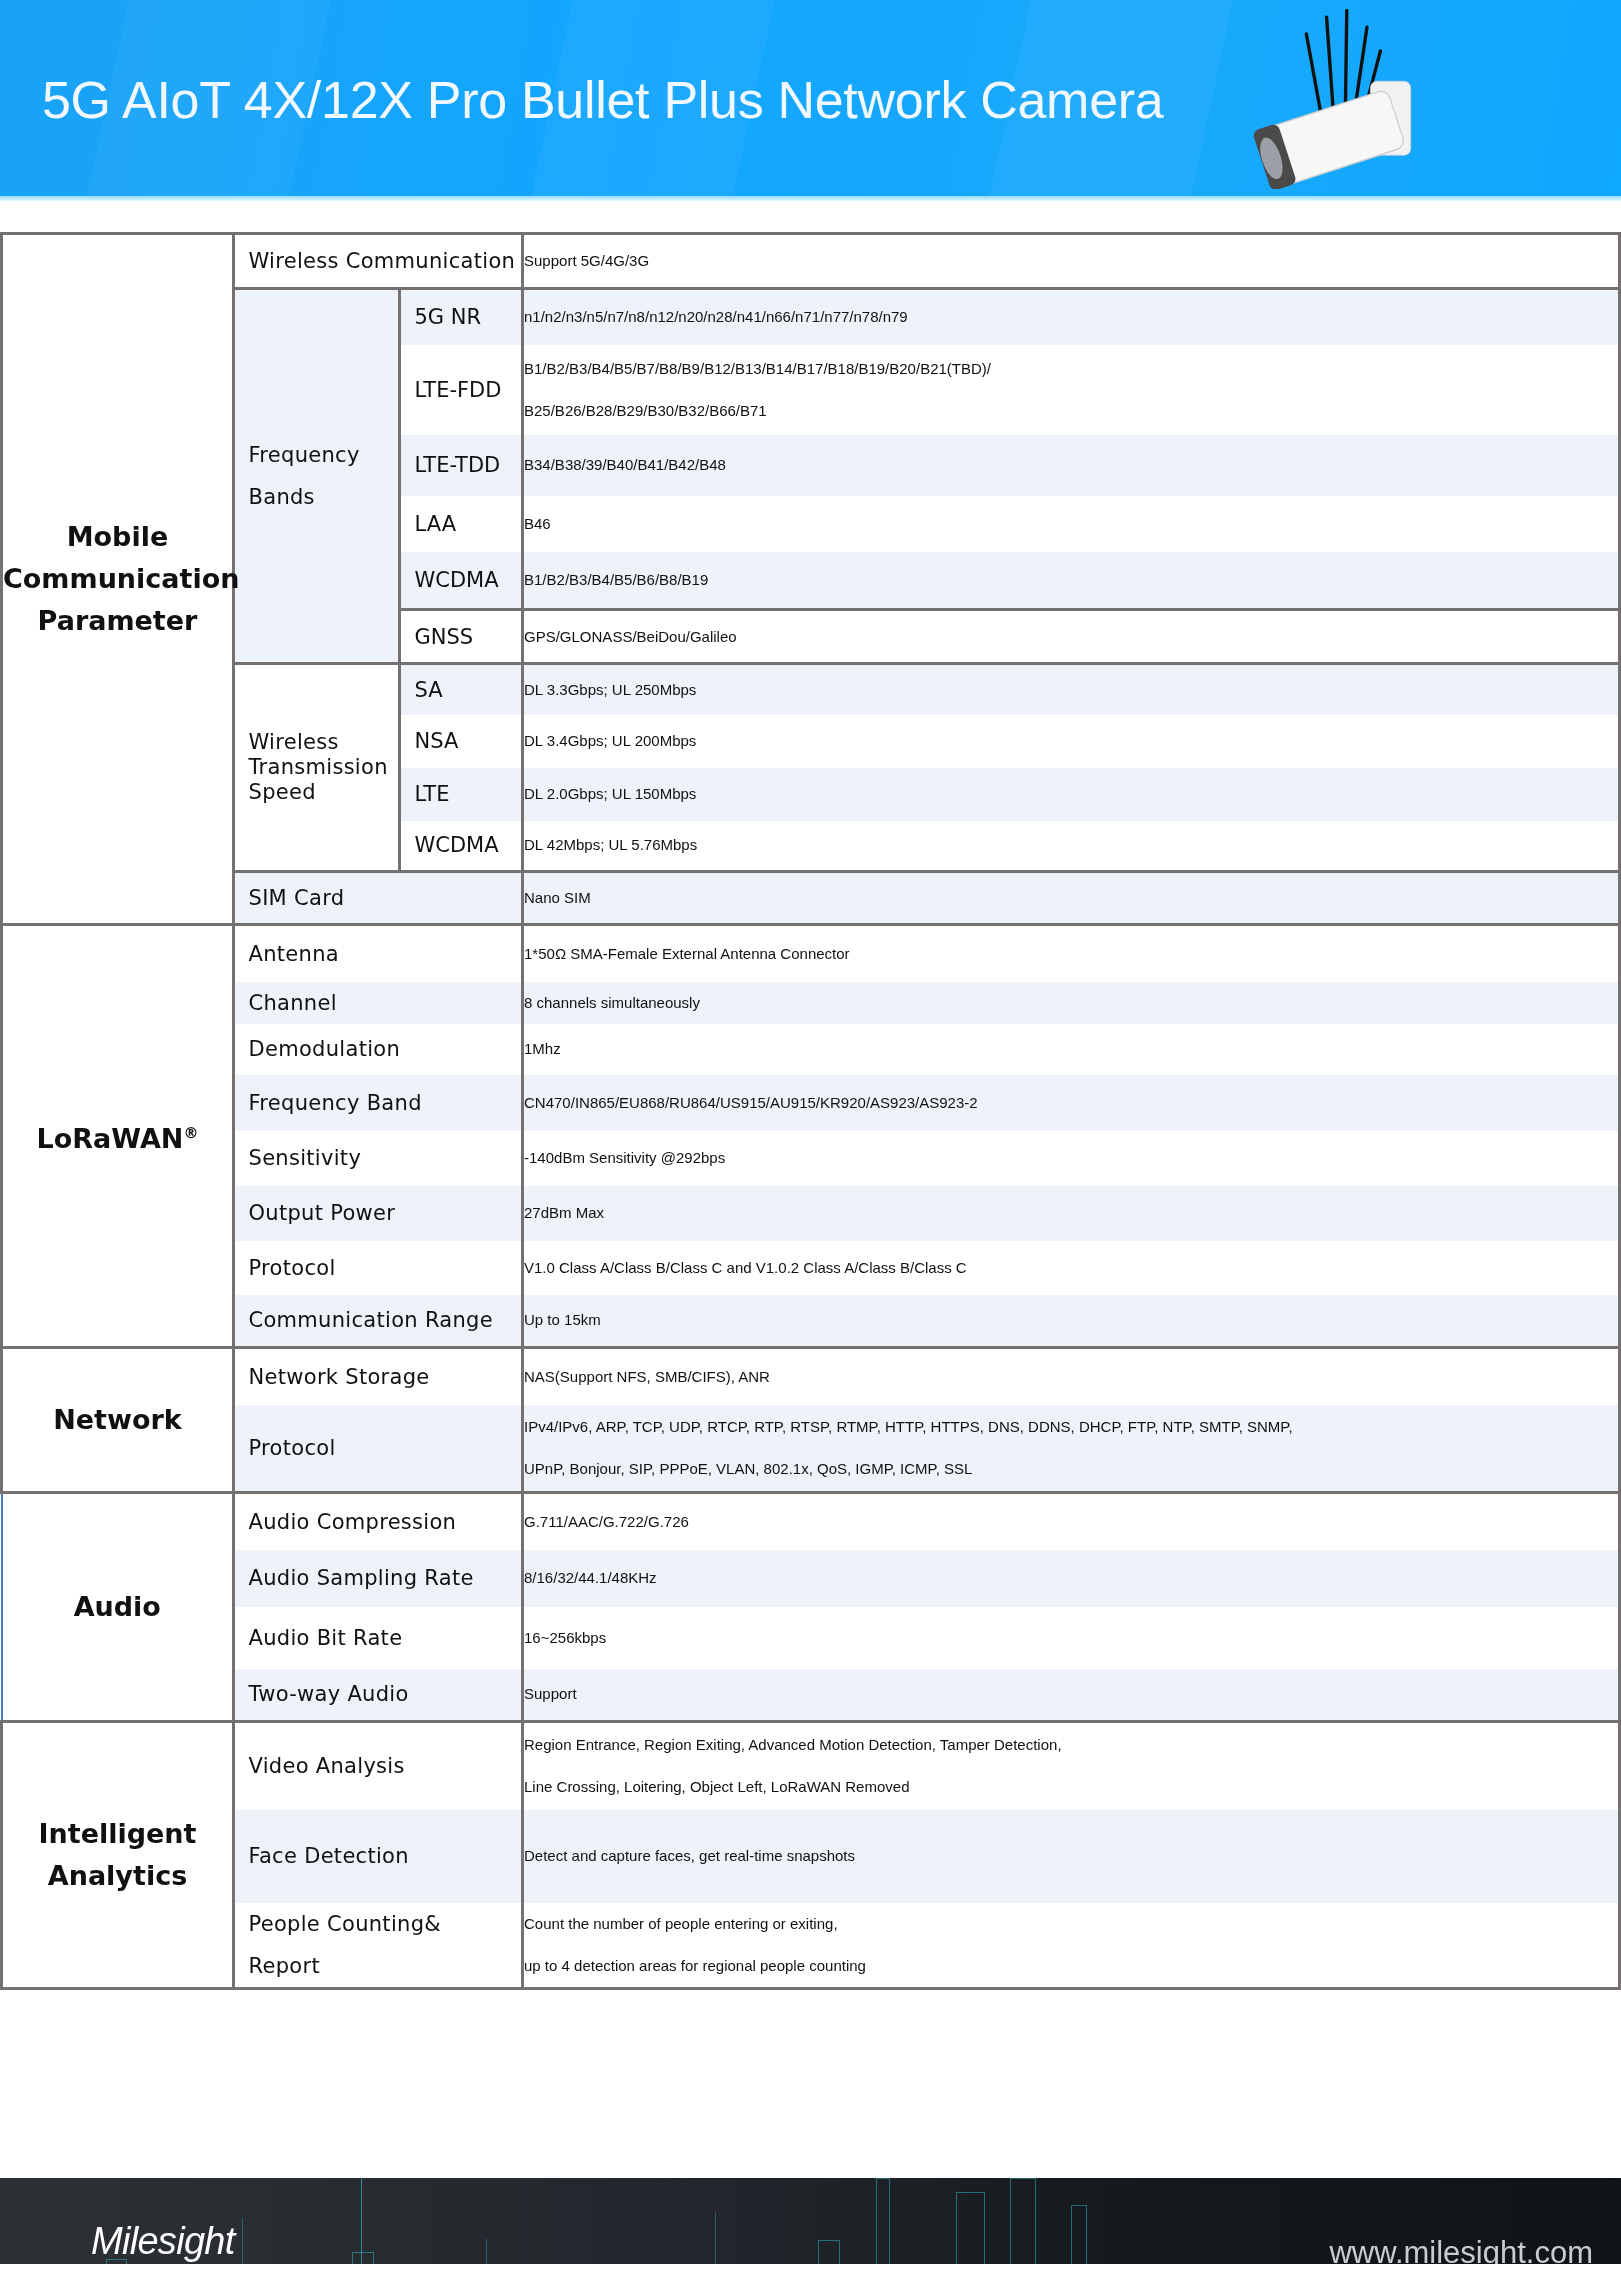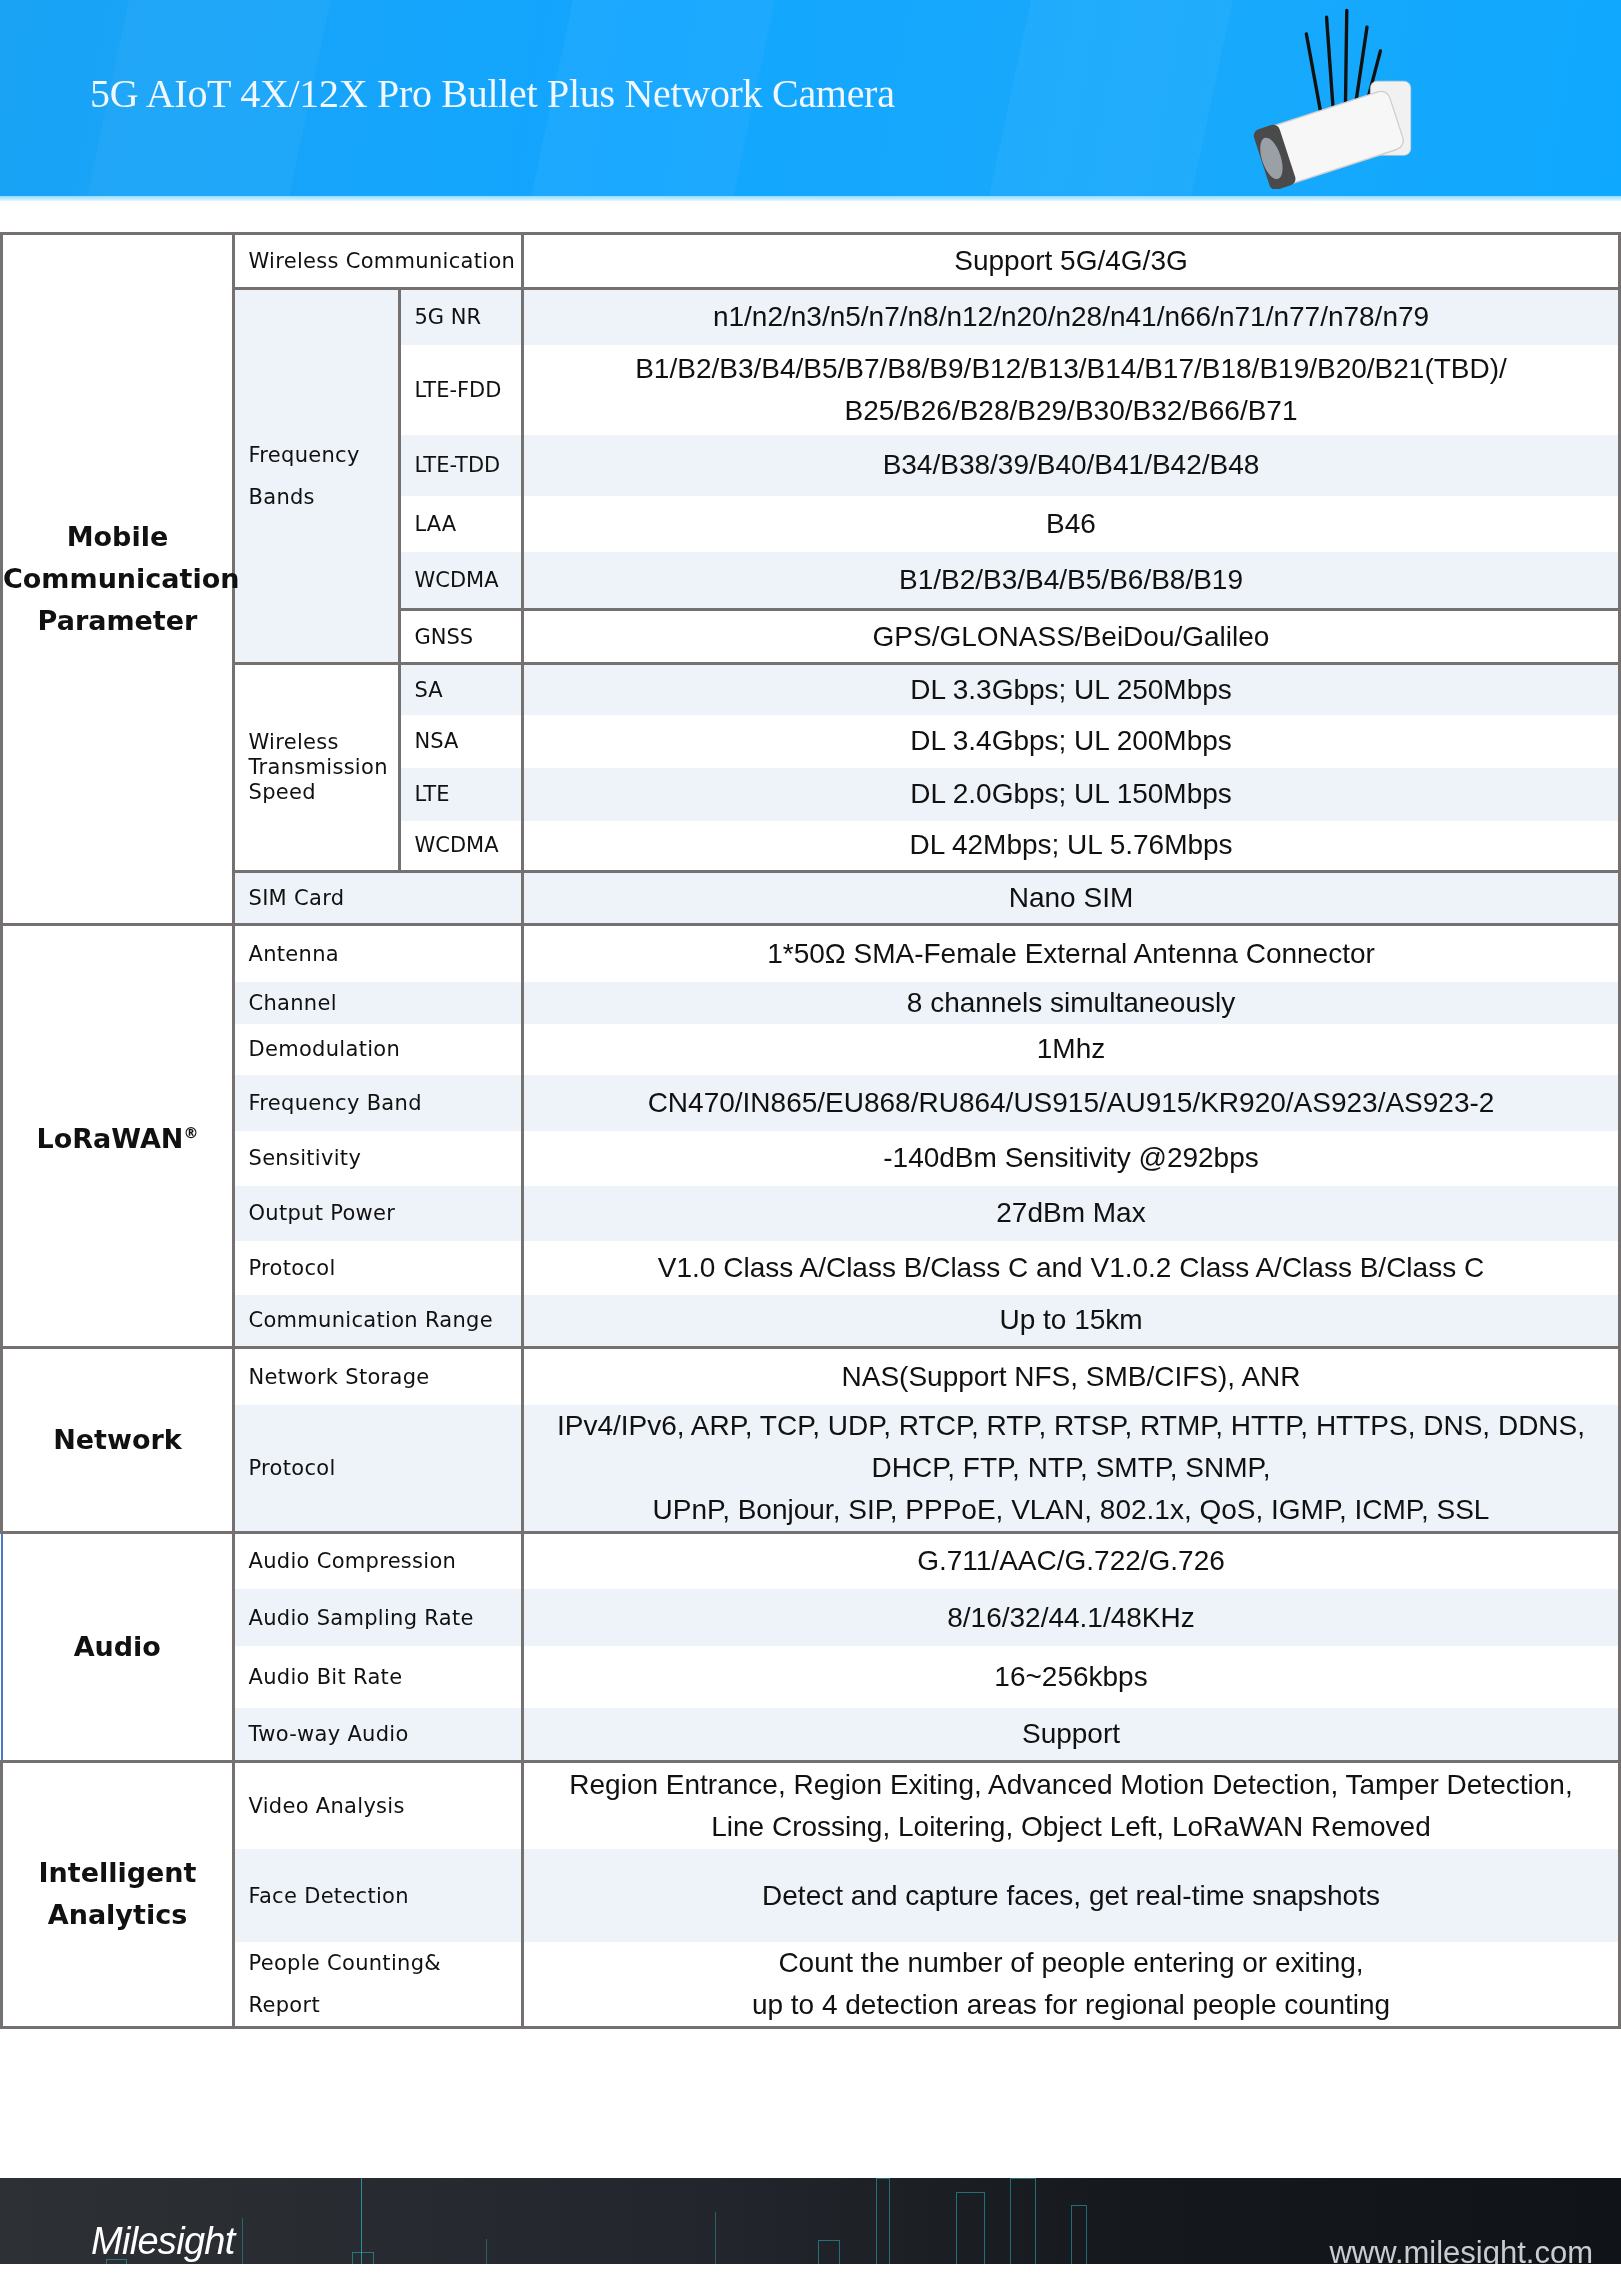--- a/index.html
+++ b/index.html
@@ -1,29 +1,29 @@
 <!DOCTYPE html>
 <html style="font-size:10.8px"><head>
 <meta charset="utf-8">
 <style>
   html,body{margin:0;padding:0;background:#fff;}
   body{width:1621px;height:2284px;position:relative;overflow:hidden;font-family:"Liberation Sans",sans-serif;color:#111;}
   .banner{position:absolute;left:0;top:0;width:1621px;height:197px;
     background:linear-gradient(100deg,#1aa3f5 0%,#12a6ff 40%,#19a9fb 70%,#0fa8ff 100%);}
   .banner::after{content:"";position:absolute;left:0;right:0;bottom:-4px;height:5.4px;background:linear-gradient(#8fdcff,#e6f7ff);}
   .banner .shade{position:absolute;top:0;bottom:0;width:202px;background:rgba(255,255,255,0.04);transform:skewX(-12deg);}
-  .title{position:absolute;left:42px;top:70px;font-size:40px;color:#f2f8ff;letter-spacing:-0.3px;font-family:Liberation Serif, serif;font-weight:normal;margin-left:48px;}
+  .title{position:absolute;left:42px;top:70px;font-size:52px;color:#f2f8ff;letter-spacing:-0.3px;font-family:Liberation Sans, sans-serif;font-weight:normal;}
   .camera{position:absolute;left:1239px;top:6.7px;width:229px;height:182px;}
 
   table.spec{position:absolute;left:0;top:232px;width:1621px;border-collapse:collapse;table-layout:fixed;font-size:21px;}
   table.spec td{border:3.4px solid #767171;padding:0;vertical-align:middle;}
   td.cat{font-weight:bold;font-size:27px;text-align:center;line-height:42px;background:#fff;font-family:"DejaVu Sans",sans-serif;}
   td.lab{padding-left:13.5px !important;font-family:"DejaVu Sans",sans-serif;font-size:21px;letter-spacing:0.3px;line-height:42px;}
   td.sub{padding-left:13.5px !important;font-family:"DejaVu Sans",sans-serif;font-size:21px;border-left:2px solid #222 !important;}
-  td.val{text-align:center;font-size:28px;line-height:42px;font-family:"Liberation Sans",sans-serif;}
+  td.val{text-align:left;font-size:15px;line-height:42px;font-family:"Liberation Sans",sans-serif;}
   .alt{background:#eef3f9;}
   .nb-top{border-top:none !important;}
   .nb-bot{border-bottom:none !important;}
   .thin-top{border-top:2px solid #222 !important;}
   sup{font-size:15px;}
 
   .footer{position:absolute;left:0;top:2178px;width:1621px;height:86px;
     background:linear-gradient(90deg,#2d3035 0%,#22252b 45%,#15181c 70%,#101317 100%);overflow:hidden;}
   .footer .line{position:absolute;width:1.3px;background:#2fb9c4;opacity:0.7;}
   .footer .bld{position:absolute;border:1.3px solid #2ab3bd;opacity:0.55;}

